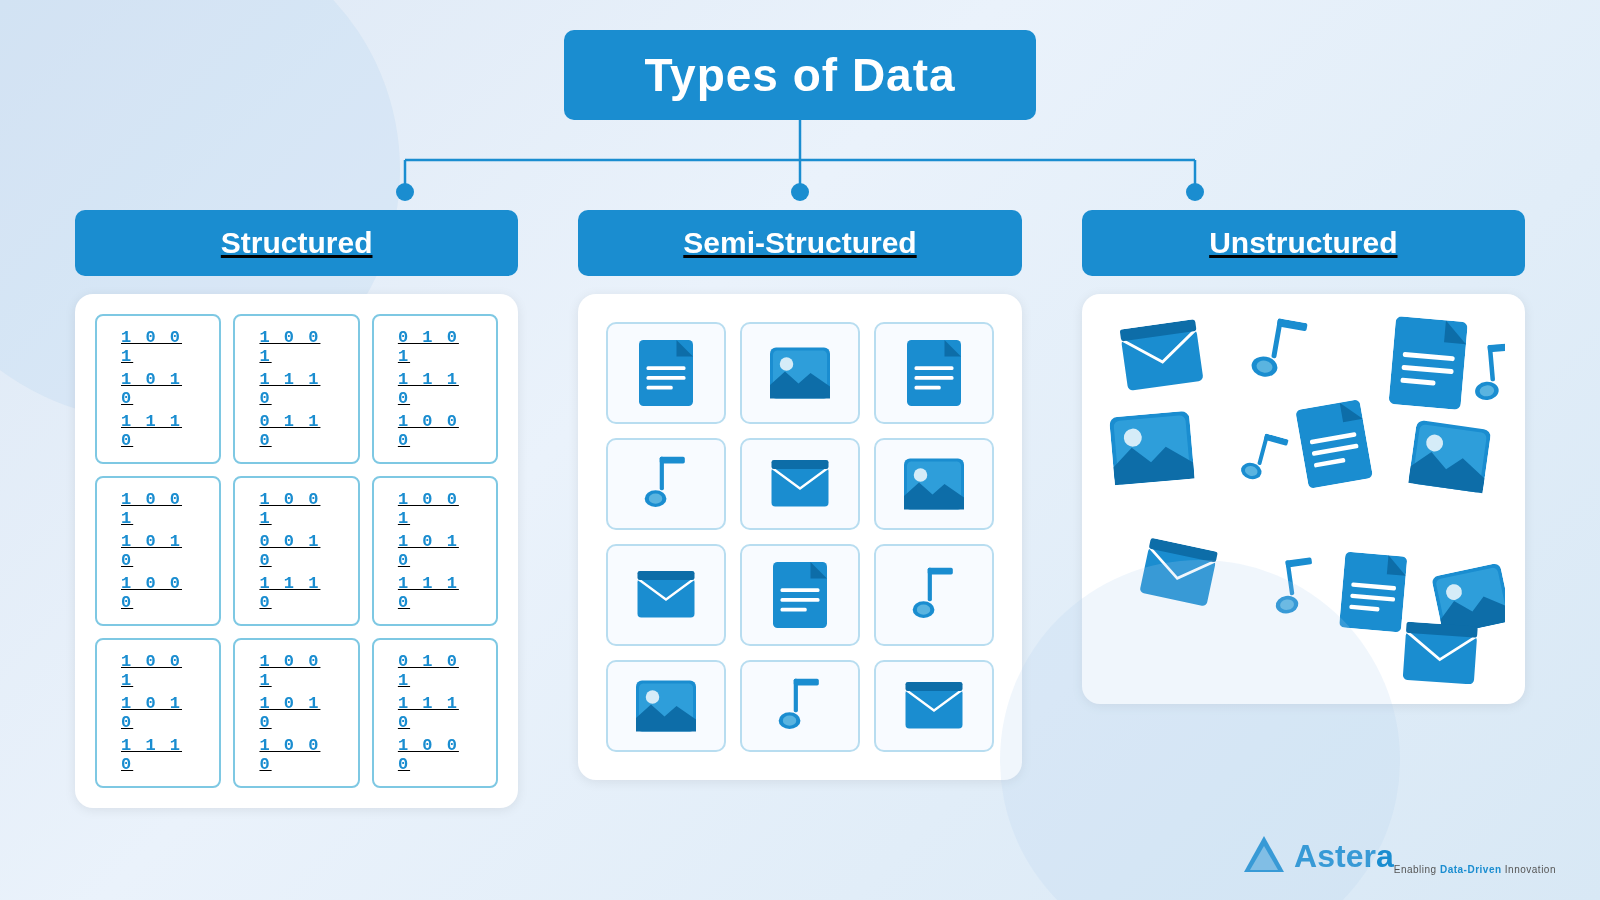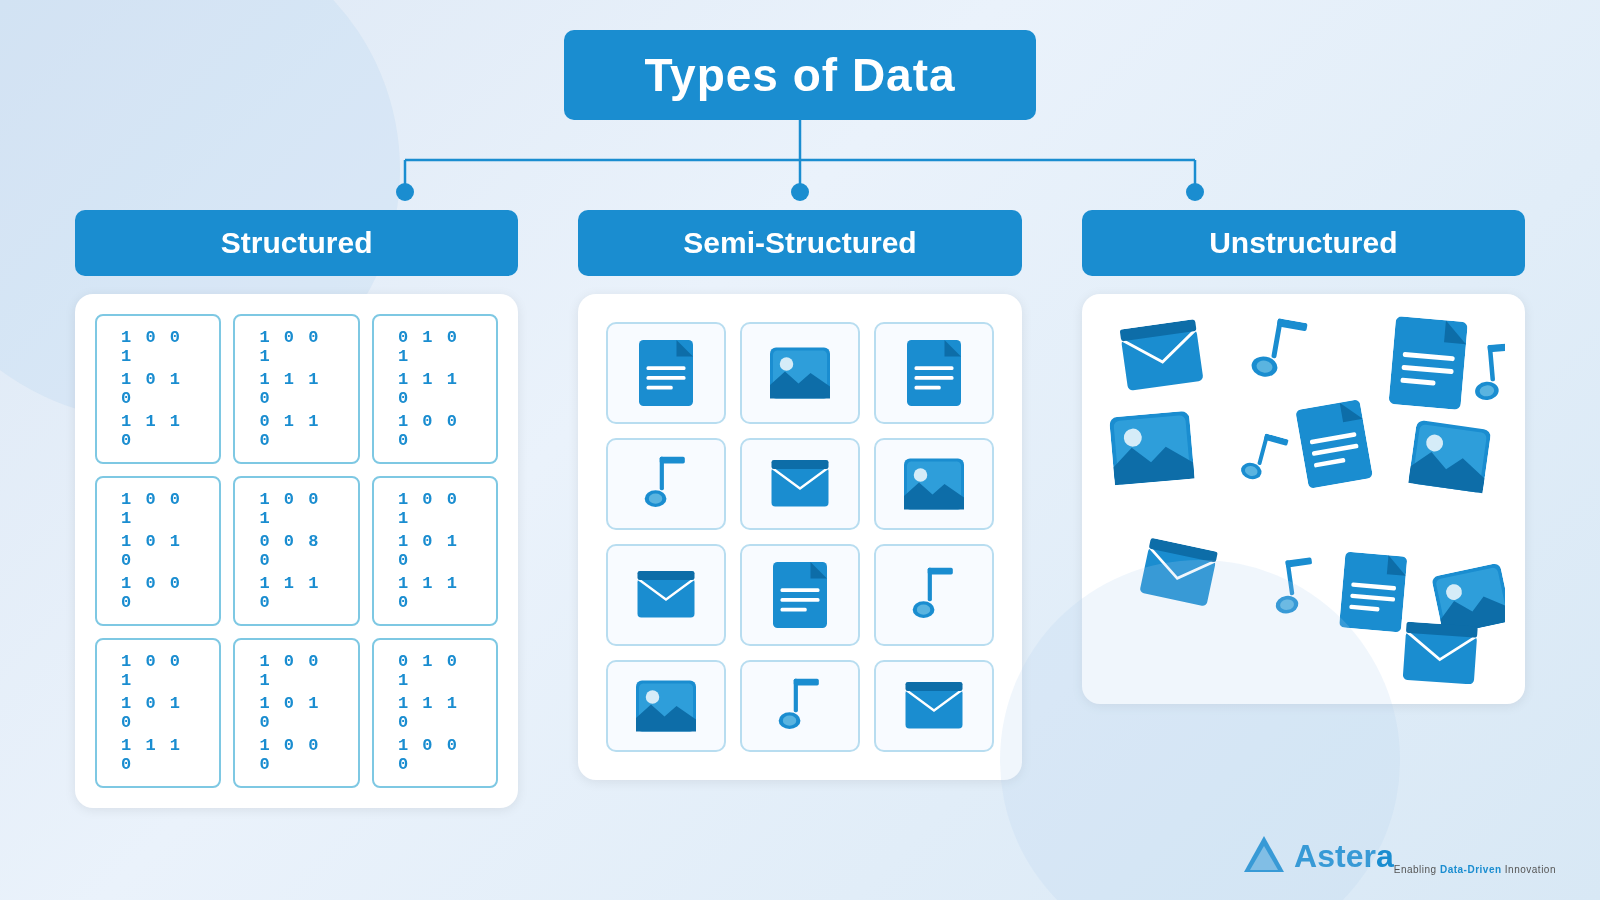--- a/index.html
+++ b/index.html
@@ -70,20 +70,21 @@
       width: 100%; height: 100%;
     }
 
     
     .columns {
       display: flex;
       gap: 60px;
       align-items: flex-start;
       width: 1450px;
       flex: 1;
+      text-decoration: underline;
     }
 
     .column {
       flex: 1;
       display: flex;
       flex-direction: column;
       align-items: center;
     }
 
     
@@ -251,21 +252,21 @@
             <div class="binary-row">1 0 0 0</div>
           </div>
 
           <div class="binary-cell">
             <div class="binary-row">1 0 0 1</div>
             <div class="binary-row">1 0 1 0</div>
             <div class="binary-row">1 0 0 0</div>
           </div>
           <div class="binary-cell">
             <div class="binary-row">1 0 0 1</div>
-            <div class="binary-row">0 0 8 0</div>
+            <div class="binary-row">0 0 1 0</div>
             <div class="binary-row">1 1 1 0</div>
           </div>
           <div class="binary-cell">
             <div class="binary-row">1 0 0 1</div>
             <div class="binary-row">1 0 1 0</div>
             <div class="binary-row">1 1 1 0</div>
           </div>
 
           <div class="binary-cell">
             <div class="binary-row">1 0 0 1</div>

